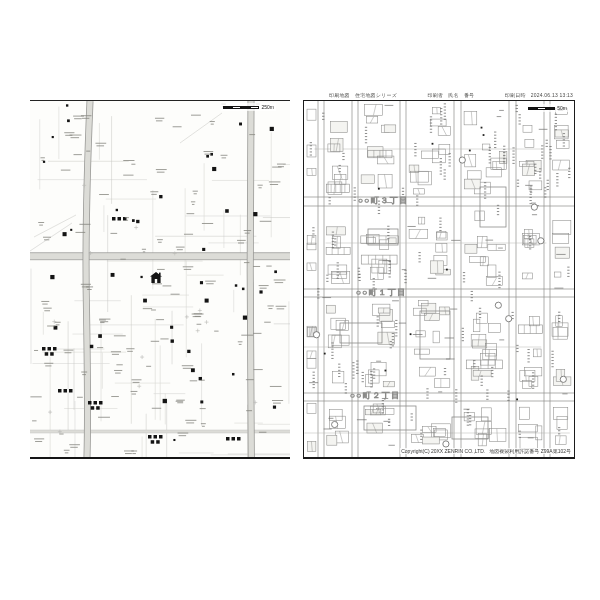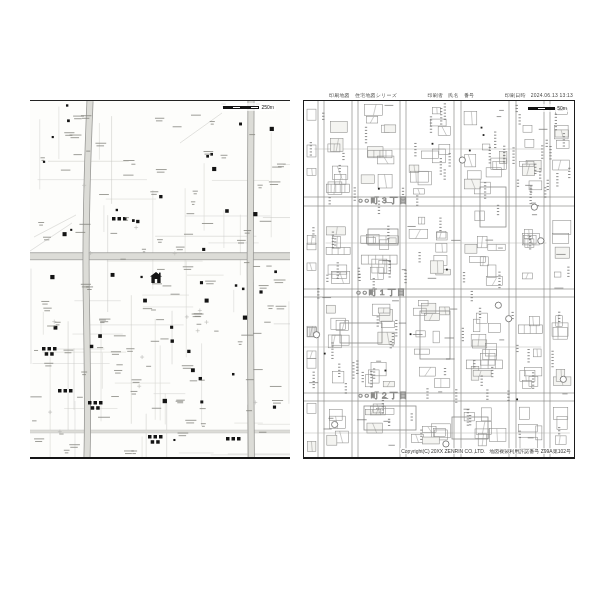--- a/index.html
+++ b/index.html
@@ -16,21 +16,21 @@
   .scalebar{position:absolute;display:flex;align-items:center;gap:0;
        font-size:5px;color:#222;z-index:5;background:rgba(255,255,255,.7);padding:1px 2px;}
   .scalebar .seg{width:9px;height:3px;border:0.5px solid #111;box-sizing:border-box;display:inline-block;}
   .seg.b{background:#161616;} .seg.w{background:#ffffff;}
   .scalebar .lbl{margin-left:2px;}
   .sb-left{top:2px;right:14px;}
   .sb-right{top:3px;right:5px;}
   .house-marker{position:absolute;left:120px;top:171px;width:12px;height:11px;z-index:6;}
   .district-label{position:absolute;z-index:4;font-size:8px;letter-spacing:1.5px;white-space:nowrap;
        color:#ffffff;-webkit-text-stroke:0.7px #8a8a88;text-shadow:0 0 1px #b5b5b2;}
-  .dl0{left:54px;top:94px;} .dl1{left:52px;top:186px;} .dl2{left:46px;top:289px;margin-left:8px;}
+  .dl0{left:54px;top:94px;} .dl1{left:52px;top:186px;} .dl2{left:46px;top:289px;}
   .map-footer{position:absolute;right:2px;top:347px;z-index:6;display:flex;gap:4px;
        font-size:5px;color:#3a3a38;background:rgba(255,255,255,.75);padding:0 1px;white-space:nowrap;}
 </style>
 </head>
 <body>
 
 <div class="print-header">
   <span>印刷地図　住宅地図シリーズ</span>
   <span>印刷者　氏名　番号</span>
   <span>印刷日時　2024.06.13 13:13</span>

